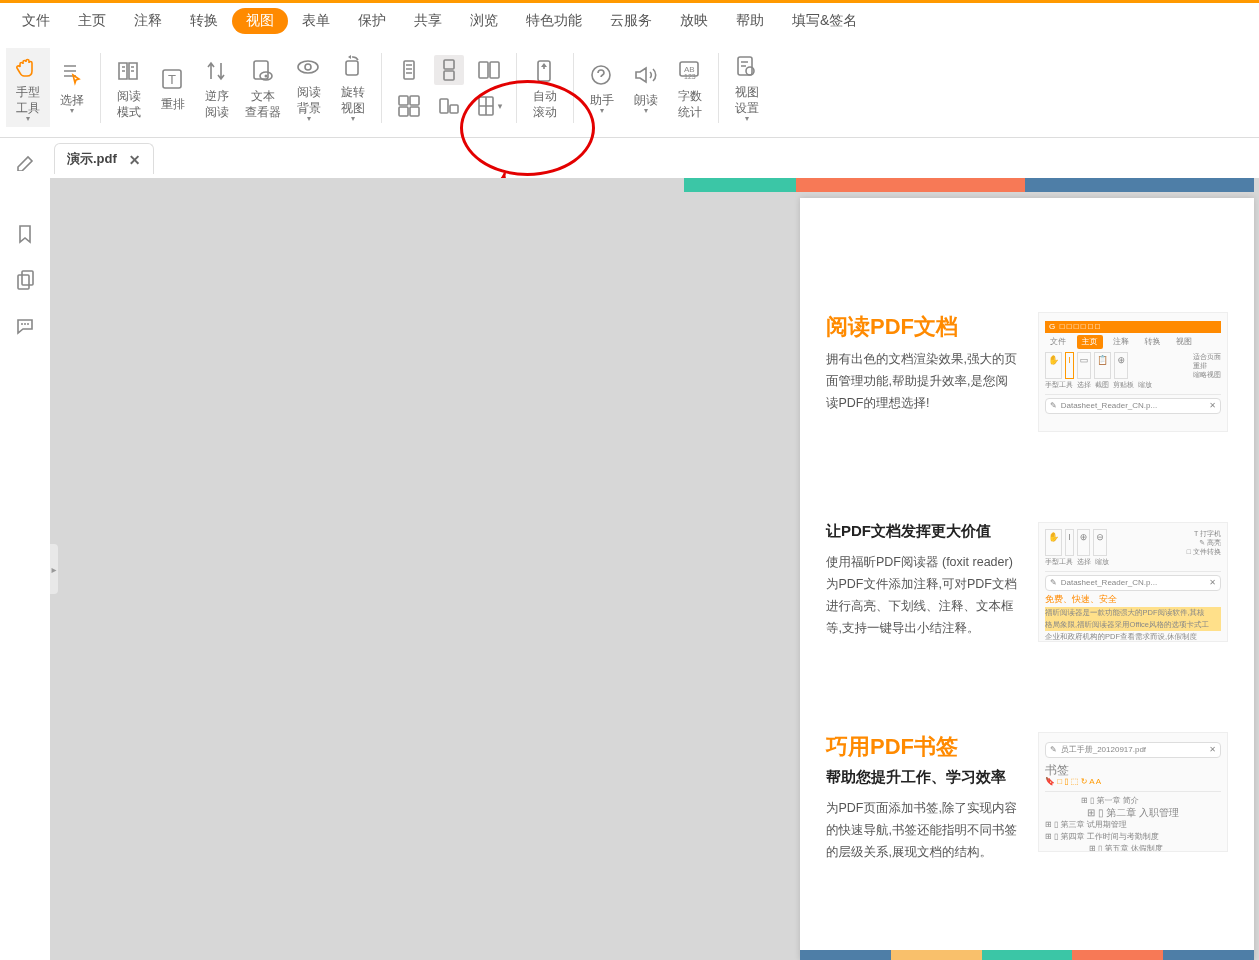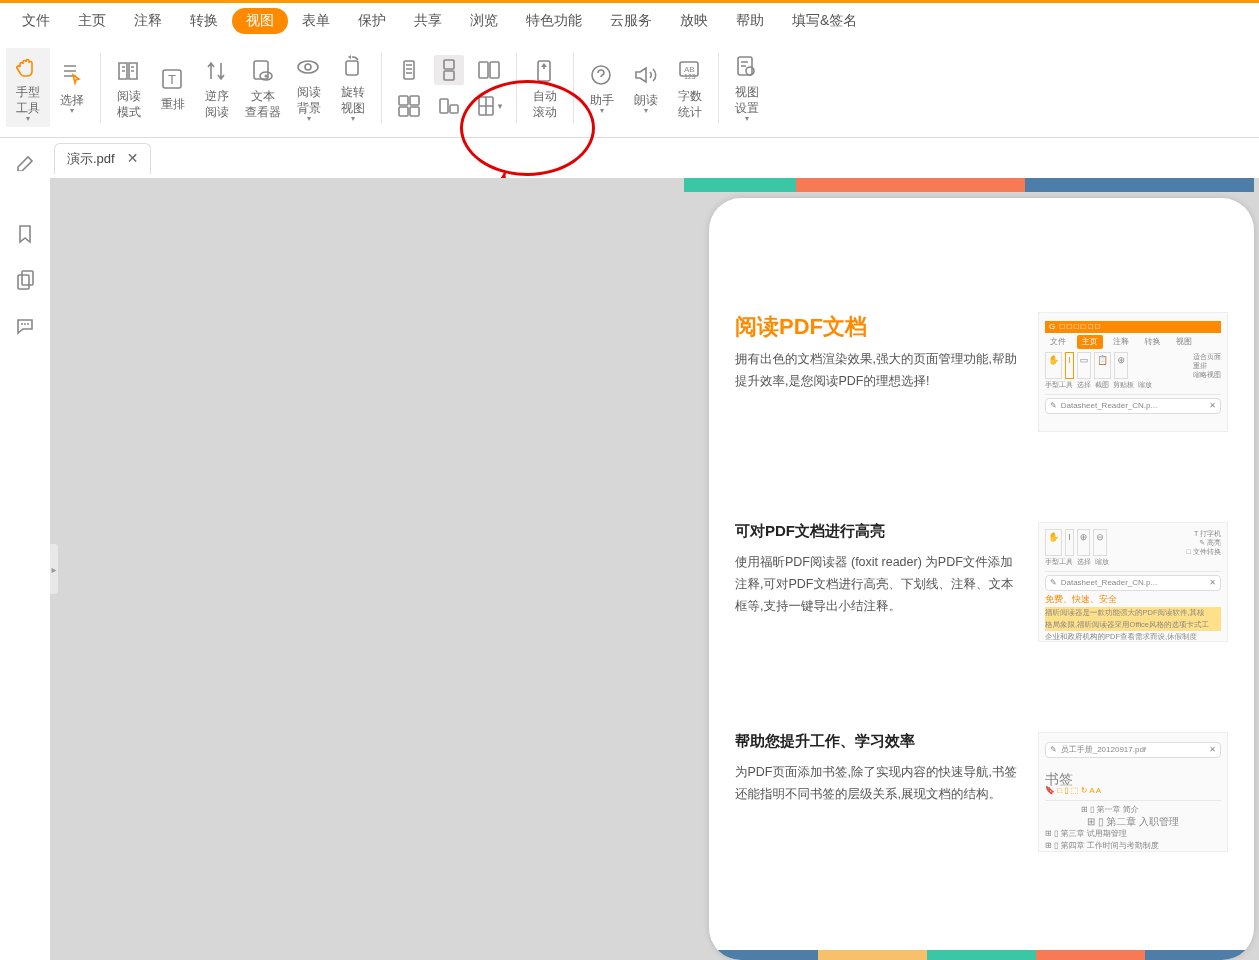--- a/index.html
+++ b/index.html
@@ -18,29 +18,29 @@
   .rbtn .rlabel { font-size:12px; color:#666; line-height:16px; text-align:center; margin-top:2px; }
   .rbtn .dd { font-size:8px; color:#888; margin-top:-2px; }
   .rsep { width:1px; height:70px; background:#e3e3e3; margin:0 6px; }
   .layout-group { display:flex; flex-direction:column; gap:6px; padding:4px 6px; }
   .layout-row { display:flex; gap:10px; }
   .layout-row .licon { width:30px; height:30px; display:flex; align-items:center; justify-content:center; cursor:pointer; border-radius:2px; }
   .layout-row .licon.active { background:#eceaea; }
   .side-col { width:50px; background:#fff; display:flex; flex-direction:column; align-items:center; padding-top:10px; gap:22px; }
   .side-icon { width:24px; height:24px; color:#888; cursor:pointer; display:flex; align-items:center; justify-content:center; }
   .tab-strip { height:40px; display:flex; align-items:center; }
-  .tab { display:flex; align-items:flex-start; gap:12px; padding:6px 12px; border:1px solid #ddd; border-bottom:none; border-radius:6px 6px 0 0; font-size:13px; color:#444; margin-left:4px; }
+  .tab { display:flex; align-items:flex-end; gap:12px; padding:6px 12px; border:1px solid #ddd; border-bottom:none; border-radius:6px 6px 0 0; font-size:13px; color:#444; margin-left:4px;font-weight:bold; }
   .tab .close { font-size:14px; color:#666; cursor:pointer; }
 
   
   .workspace { display:flex; flex:1; height:calc(960px - 38px - 100px); }
   .canvas { flex:1; background:#d7d7d7; position:relative; overflow:hidden; }
   .page-wrap { position:absolute; left:58px; right:0; top:0; bottom:0; }
   .page-gap { position:absolute; left:0; width:50%; top:0; bottom:0; background:#d7d7d7; }
-  .page { position:absolute; right:5px; top:20px; bottom:0; width:545px; background:#fff; box-shadow:0 0 6px rgba(0,0,0,.15); padding:0 0 30px 0; overflow:hidden;border-radius:32px; }
+  .page { position:absolute; right:5px; top:20px; bottom:0; width:454px; background:#fff; box-shadow:0 0 6px rgba(0,0,0,.15); padding:0 0 30px 0; overflow:hidden; }
   .page-hdr { height:14px; display:flex; }
   .sect { padding:30px 26px 0 26px; display:flex; gap:20px; }
   .sect-text { flex:1; }
   .sect h2 { font-size:22px; color:#ff8a00; font-weight:700; margin-bottom:6px; }
   .sect h3 { font-size:15px; color:#222; font-weight:700; margin-bottom:10px; }
   .sect p { font-size:12.5px; color:#555; line-height:22px; }
   .thumb { width:190px; height:120px; border:1px solid #eee; font-size:9px; color:#888; padding:6px; background:#fafafa; line-height:12px; overflow:hidden; }
   .thumb .orange-row { height:12px; background:#ff8a00; color:#fff; font-size:8px; display:flex; align-items:center; padding:0 4px; margin:2px 0;}
   .thumb .chip { display:inline-block; padding:1px 5px; border-radius:2px; font-size:8px; margin-right:3px;}
   .thumb .chip.sel { background:#ff8a00; color:#fff;}
@@ -364,21 +364,21 @@
                 <span>剪贴板</span>
                 <span>缩放</span>
               </div>
               <div class="thumb-line"></div>
               <div class="thumb-tab">✎ <span>Datasheet_Reader_CN.p...</span><span class="x">✕</span></div>
             </div>
           </div>
 
           <div class="sect" style="margin-top:60px;">
             <div class="sect-text">
-              <h3>可对PDF文档进行高亮</h3>
+              <h3>让PDF文档发挥更大价值</h3>
               <p>使用福昕PDF阅读器 (foxit reader) 为PDF文件添加注释,可对PDF文档进行高亮、下划线、注释、文本框等,支持一键导出小结注释。</p>
             </div>
             <div class="thumb">
               <div style="display:flex;gap:3px;">
                 <span style="border:1px solid #ddd;padding:1px 2px;">✋</span>
                 <span style="border:1px solid #ddd;padding:1px 2px;">Ι</span>
                 <span style="border:1px solid #ddd;padding:1px 2px;">⊕</span>
                 <span style="border:1px solid #ddd;padding:1px 2px;">⊖</span>
                 <span style="margin-left:auto;font-size:7px;line-height:9px;text-align:right;">
                   <div>T <span>打字机</span></div>
@@ -395,26 +395,27 @@
               <div class="thumb-tab">✎ <span>Datasheet_Reader_CN.p...</span><span class="x">✕</span></div>
               <div style="color:#ff8a00;font-size:9px;margin-top:2px;">免费、快速、安全</div>
               <div style="background:#ffe08a;font-size:7.5px;margin-top:2px;">福昕阅读器是一款功能强大的PDF阅读软件,其核</div>
               <div style="background:#ffe08a;font-size:7.5px;">格局象限,福昕阅读器采用Office风格的选项卡式工</div>
               <div style="font-size:7.5px;"><span>企业和政府机构的PDF查看需求而设,休假制度</span></div>
             </div>
           </div>
 
           <div class="sect" style="margin-top:60px;">
             <div class="sect-text">
+              <h2>巧用PDF书签</h2>
               <h3>帮助您提升工作、学习效率</h3>
               <p>为PDF页面添加书签,除了实现内容的快速导航,书签还能指明不同书签的层级关系,展现文档的结构。</p>
             </div>
             <div class="thumb">
               <div class="thumb-tab">✎ <span>员工手册_20120917.pdf</span><span class="x">✕</span></div>
-              <div style="font-size:14px;margin-top:15px;">书签</div>
+              <div style="font-size:12px;margin-top:6px;">书签</div>
               <div style="font-size:8px;color:#f90;">🔖 □ ▯ ⬚ ↻ A A</div>
               <div class="thumb-line"></div>
               <div style="font-size:8px;margin-left:36px;">⊞ ▯ <span>第一章  简介</span></div>
               <div style="font-size:10px;text-align:center;">⊞ ▯ <span>第二章  入职管理</span></div>
               <div style="font-size:8px;">⊞ ▯ <span>第三章  试用期管理</span></div>
               <div style="font-size:8px;">⊞ ▯ <span>第四章  工作时间与考勤制度</span></div>
               <div style="font-size:8px;padding-left:44px;">⊞ ▯ <span>第五章  休假制度</span></div>
             </div>
           </div>
 

